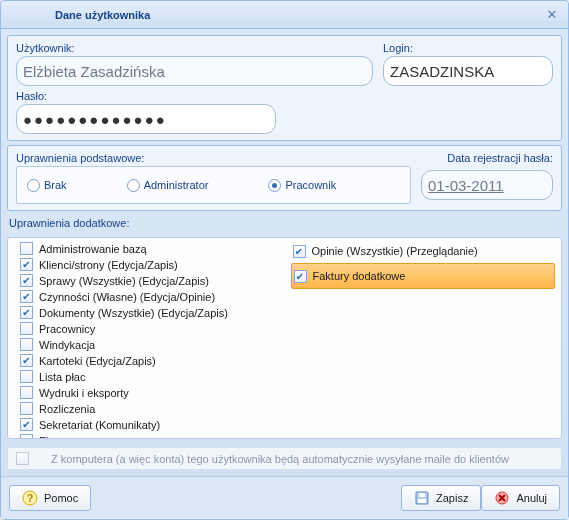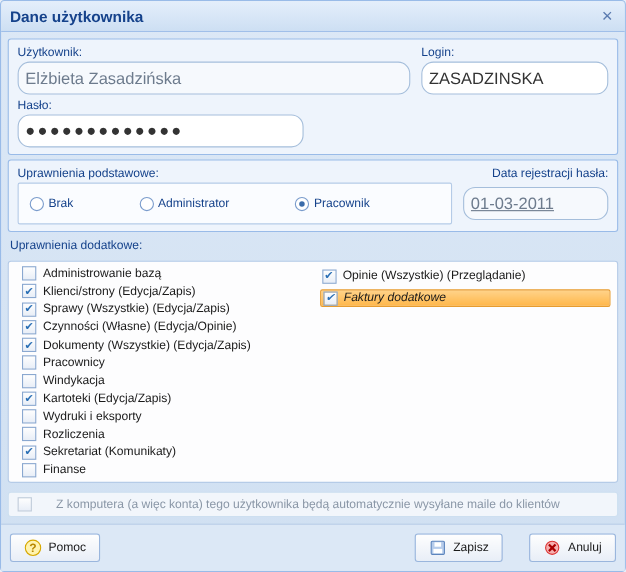--- a/index.html
+++ b/index.html
@@ -25,21 +25,22 @@
     border-bottom: 1px solid #99bbe8;
     border-radius: 4px 4px 0 0;
     display: flex;
     align-items: center;
     padding: 0 8px;
   }
   .titlebar .title {
     flex: 1;
     font-weight: bold;
     color: #15428b;
-    font-size: 14px;
+    font-size: 11px;
+    margin-left: 46px;
   }
   .titlebar .close {
     width: 16px; height: 16px;
     color: #5a7bb0;
     font-size: 13px;
     cursor: pointer;
     text-align: center;
     line-height: 16px;
   }
   .body {
@@ -100,22 +101,21 @@
   .perm-item {
     display: flex; align-items: center; gap: 6px;
     height: 18px;
     padding: 0 2px;
     color: #1a1a1a;
   }
   .perm-item.highlight {
     background: linear-gradient(#ffd38a, #ffb74a);
     border: 1px solid #e79c2f;
     border-radius: 2px;
-    height: 16px;
-    font-style: italic;
+    height: 26px;
   }
   .chk {
     width: 13px; height: 13px;
     border: 1px solid #8aa8d0;
     background: linear-gradient(#fefefe,#e8eef7);
     display: inline-flex; align-items: center; justify-content: center;
     font-size: 10px; color: #2a6fb5;
     flex-shrink: 0;
   }
   .chk.checked::after { content: "✔"; font-size: 10px; }
@@ -238,20 +238,24 @@
             <span class="chk"></span>
             <span>Pracownicy</span>
           </div>
           <div class="perm-item">
             <span class="chk"></span>
             <span>Windykacja</span>
           </div>
           <div class="perm-item">
             <span class="chk checked"></span>
             <span>Kartoteki (Edycja/Zapis)</span>
+          </div>
+          <div class="perm-item">
+            <span class="chk"></span>
+            <span>Lista płac</span>
           </div>
           <div class="perm-item">
             <span class="chk"></span>
             <span>Wydruki i eksporty</span>
           </div>
           <div class="perm-item">
             <span class="chk"></span>
             <span>Rozliczenia</span>
           </div>
           <div class="perm-item">
@@ -292,21 +296,21 @@
     </button>
     <div class="spacer"></div>
     <button class="btn">
       <svg class="icon" viewBox="0 0 16 16">
           <rect x="2" y="2" width="12" height="12" rx="1" fill="#b6cceb" stroke="#5d85bd"></rect>
           <rect x="5" y="3" width="6" height="4" fill="#fff"></rect>
           <rect x="4" y="9" width="8" height="4" fill="#fff"></rect>
         </svg>
       <span>Zapisz</span>
     </button>
-    <button class="btn" style="margin-left:24px">
+    <button class="btn" style="margin-left:0">
       <svg class="icon" viewBox="0 0 16 16">
           <circle cx="8" cy="8" r="6" fill="#f6b0b0" stroke="#d33"></circle>
           <line x1="5" y1="5" x2="11" y2="11" stroke="#a00" stroke-width="2"></line>
           <line x1="11" y1="5" x2="5" y2="11" stroke="#a00" stroke-width="2"></line>
         </svg>
       <span>Anuluj</span>
     </button>
   </div>
 
 </div>

